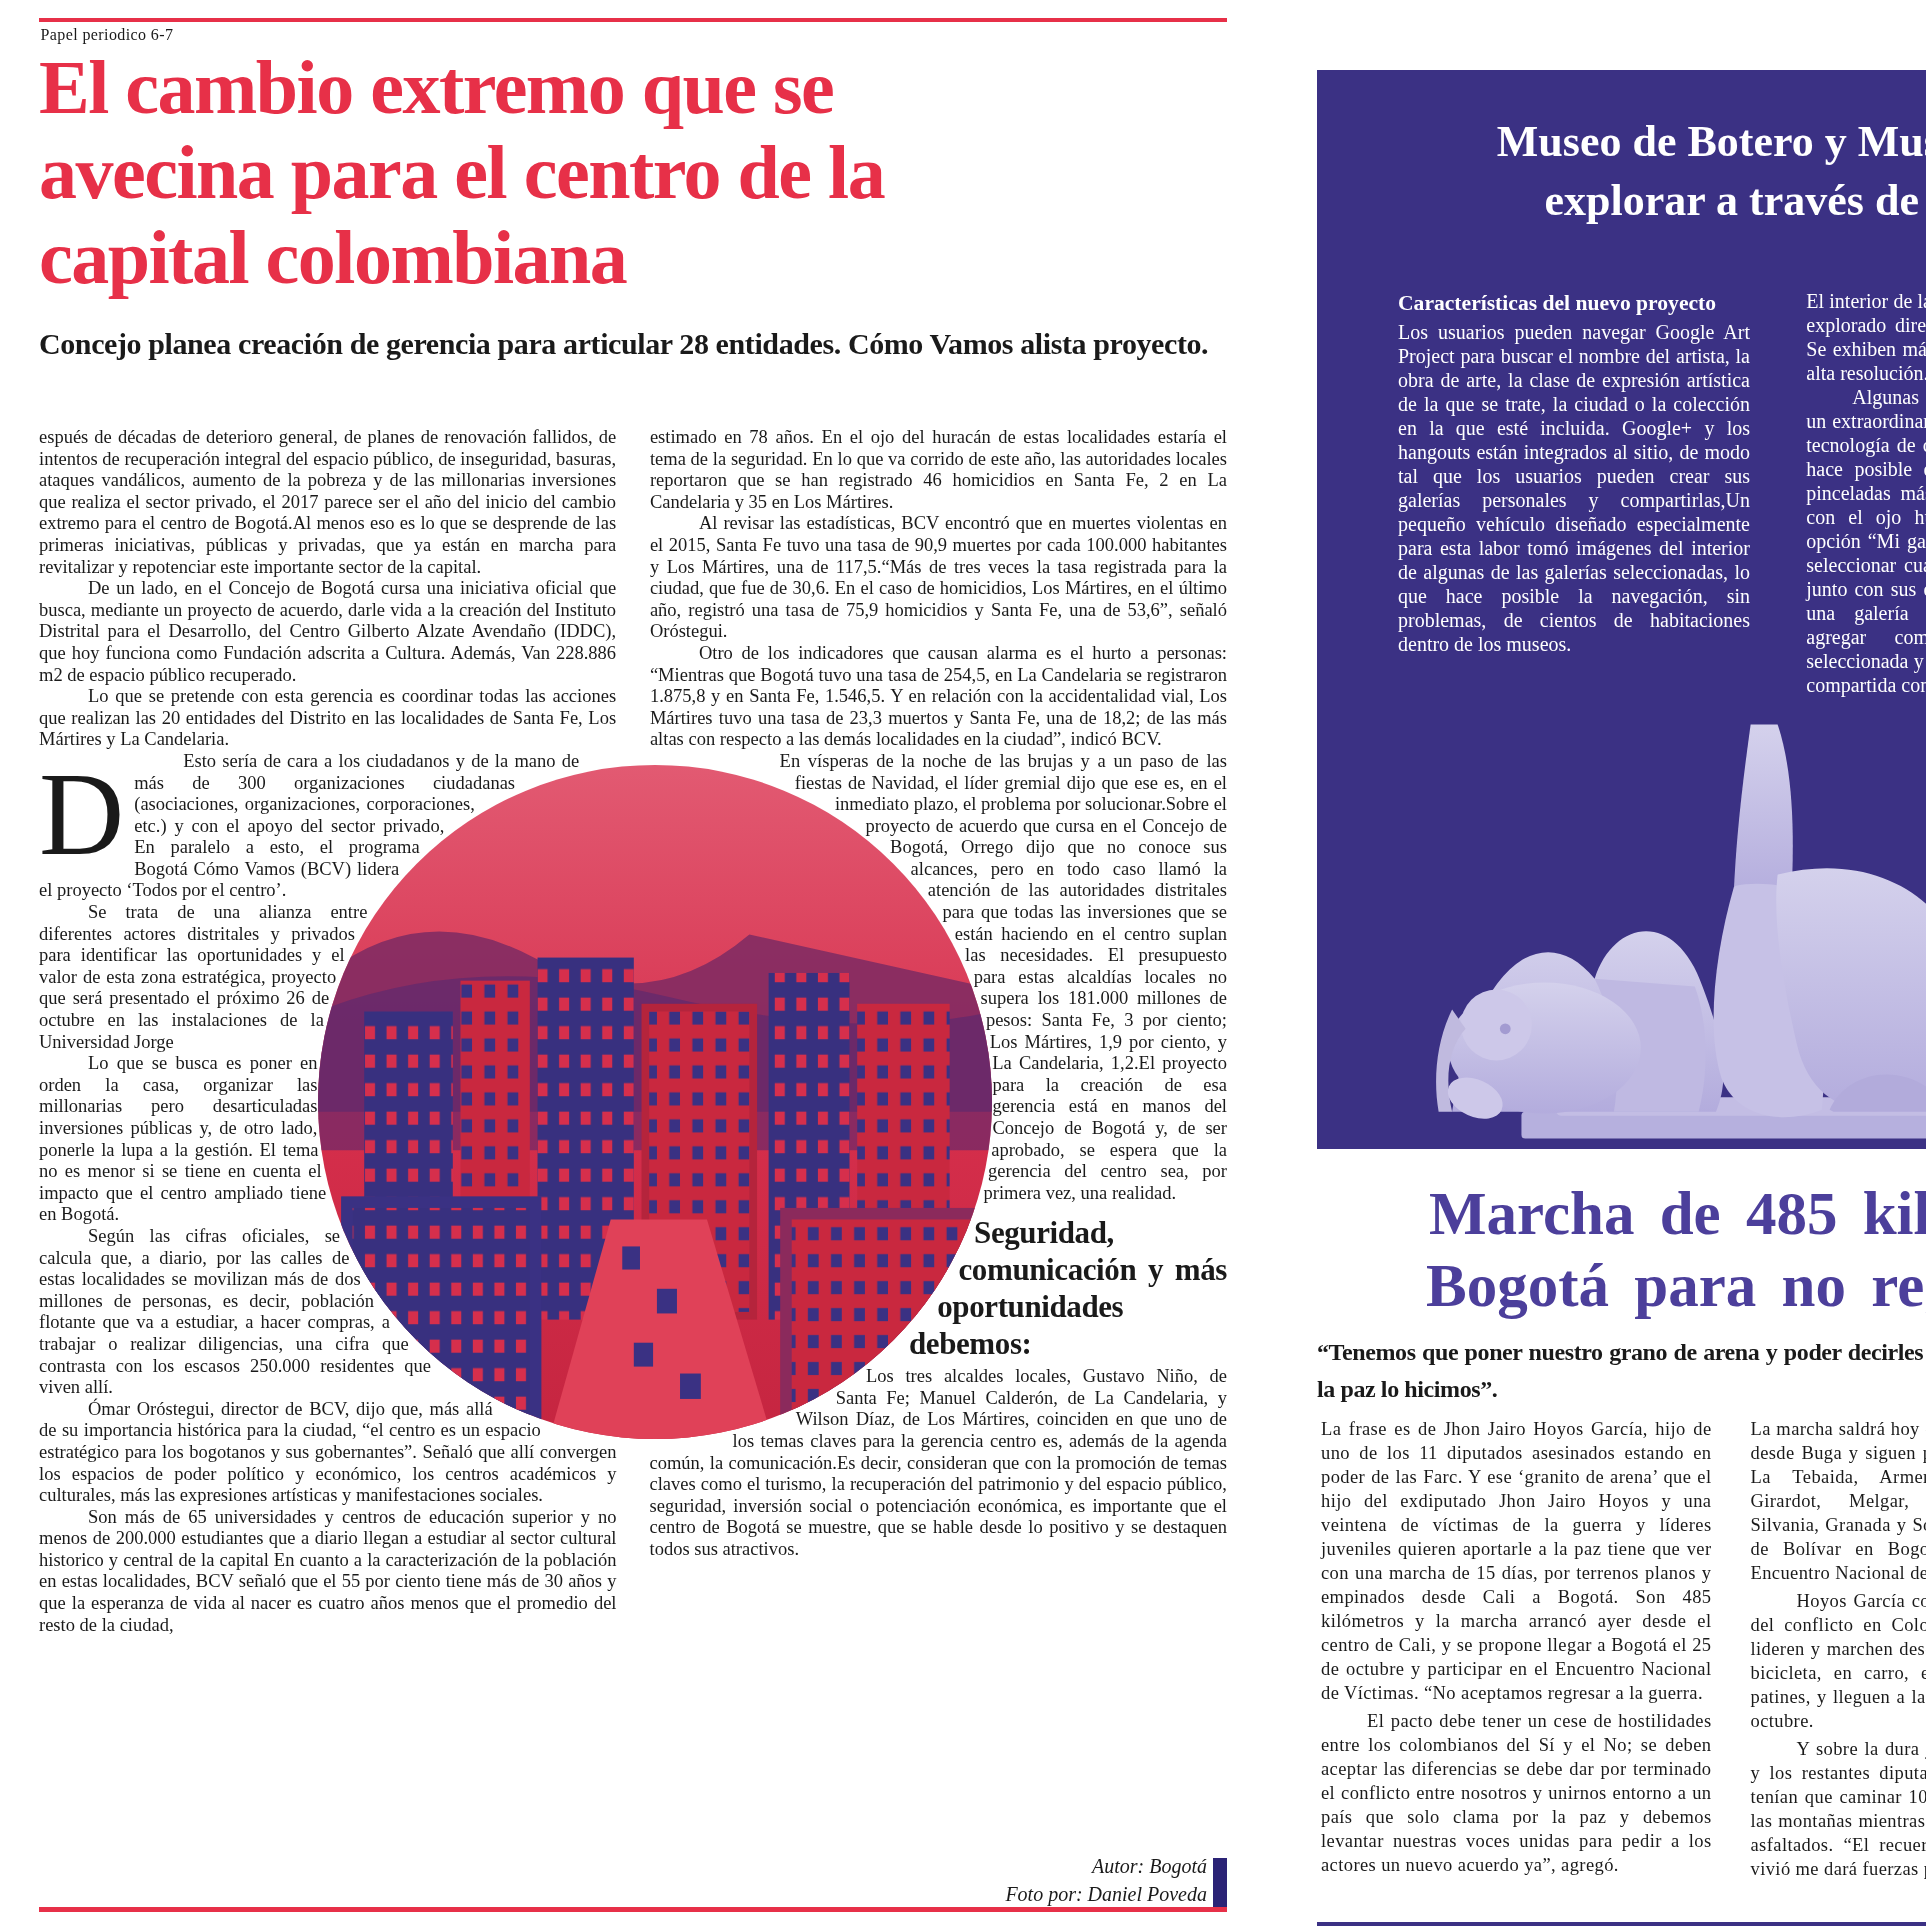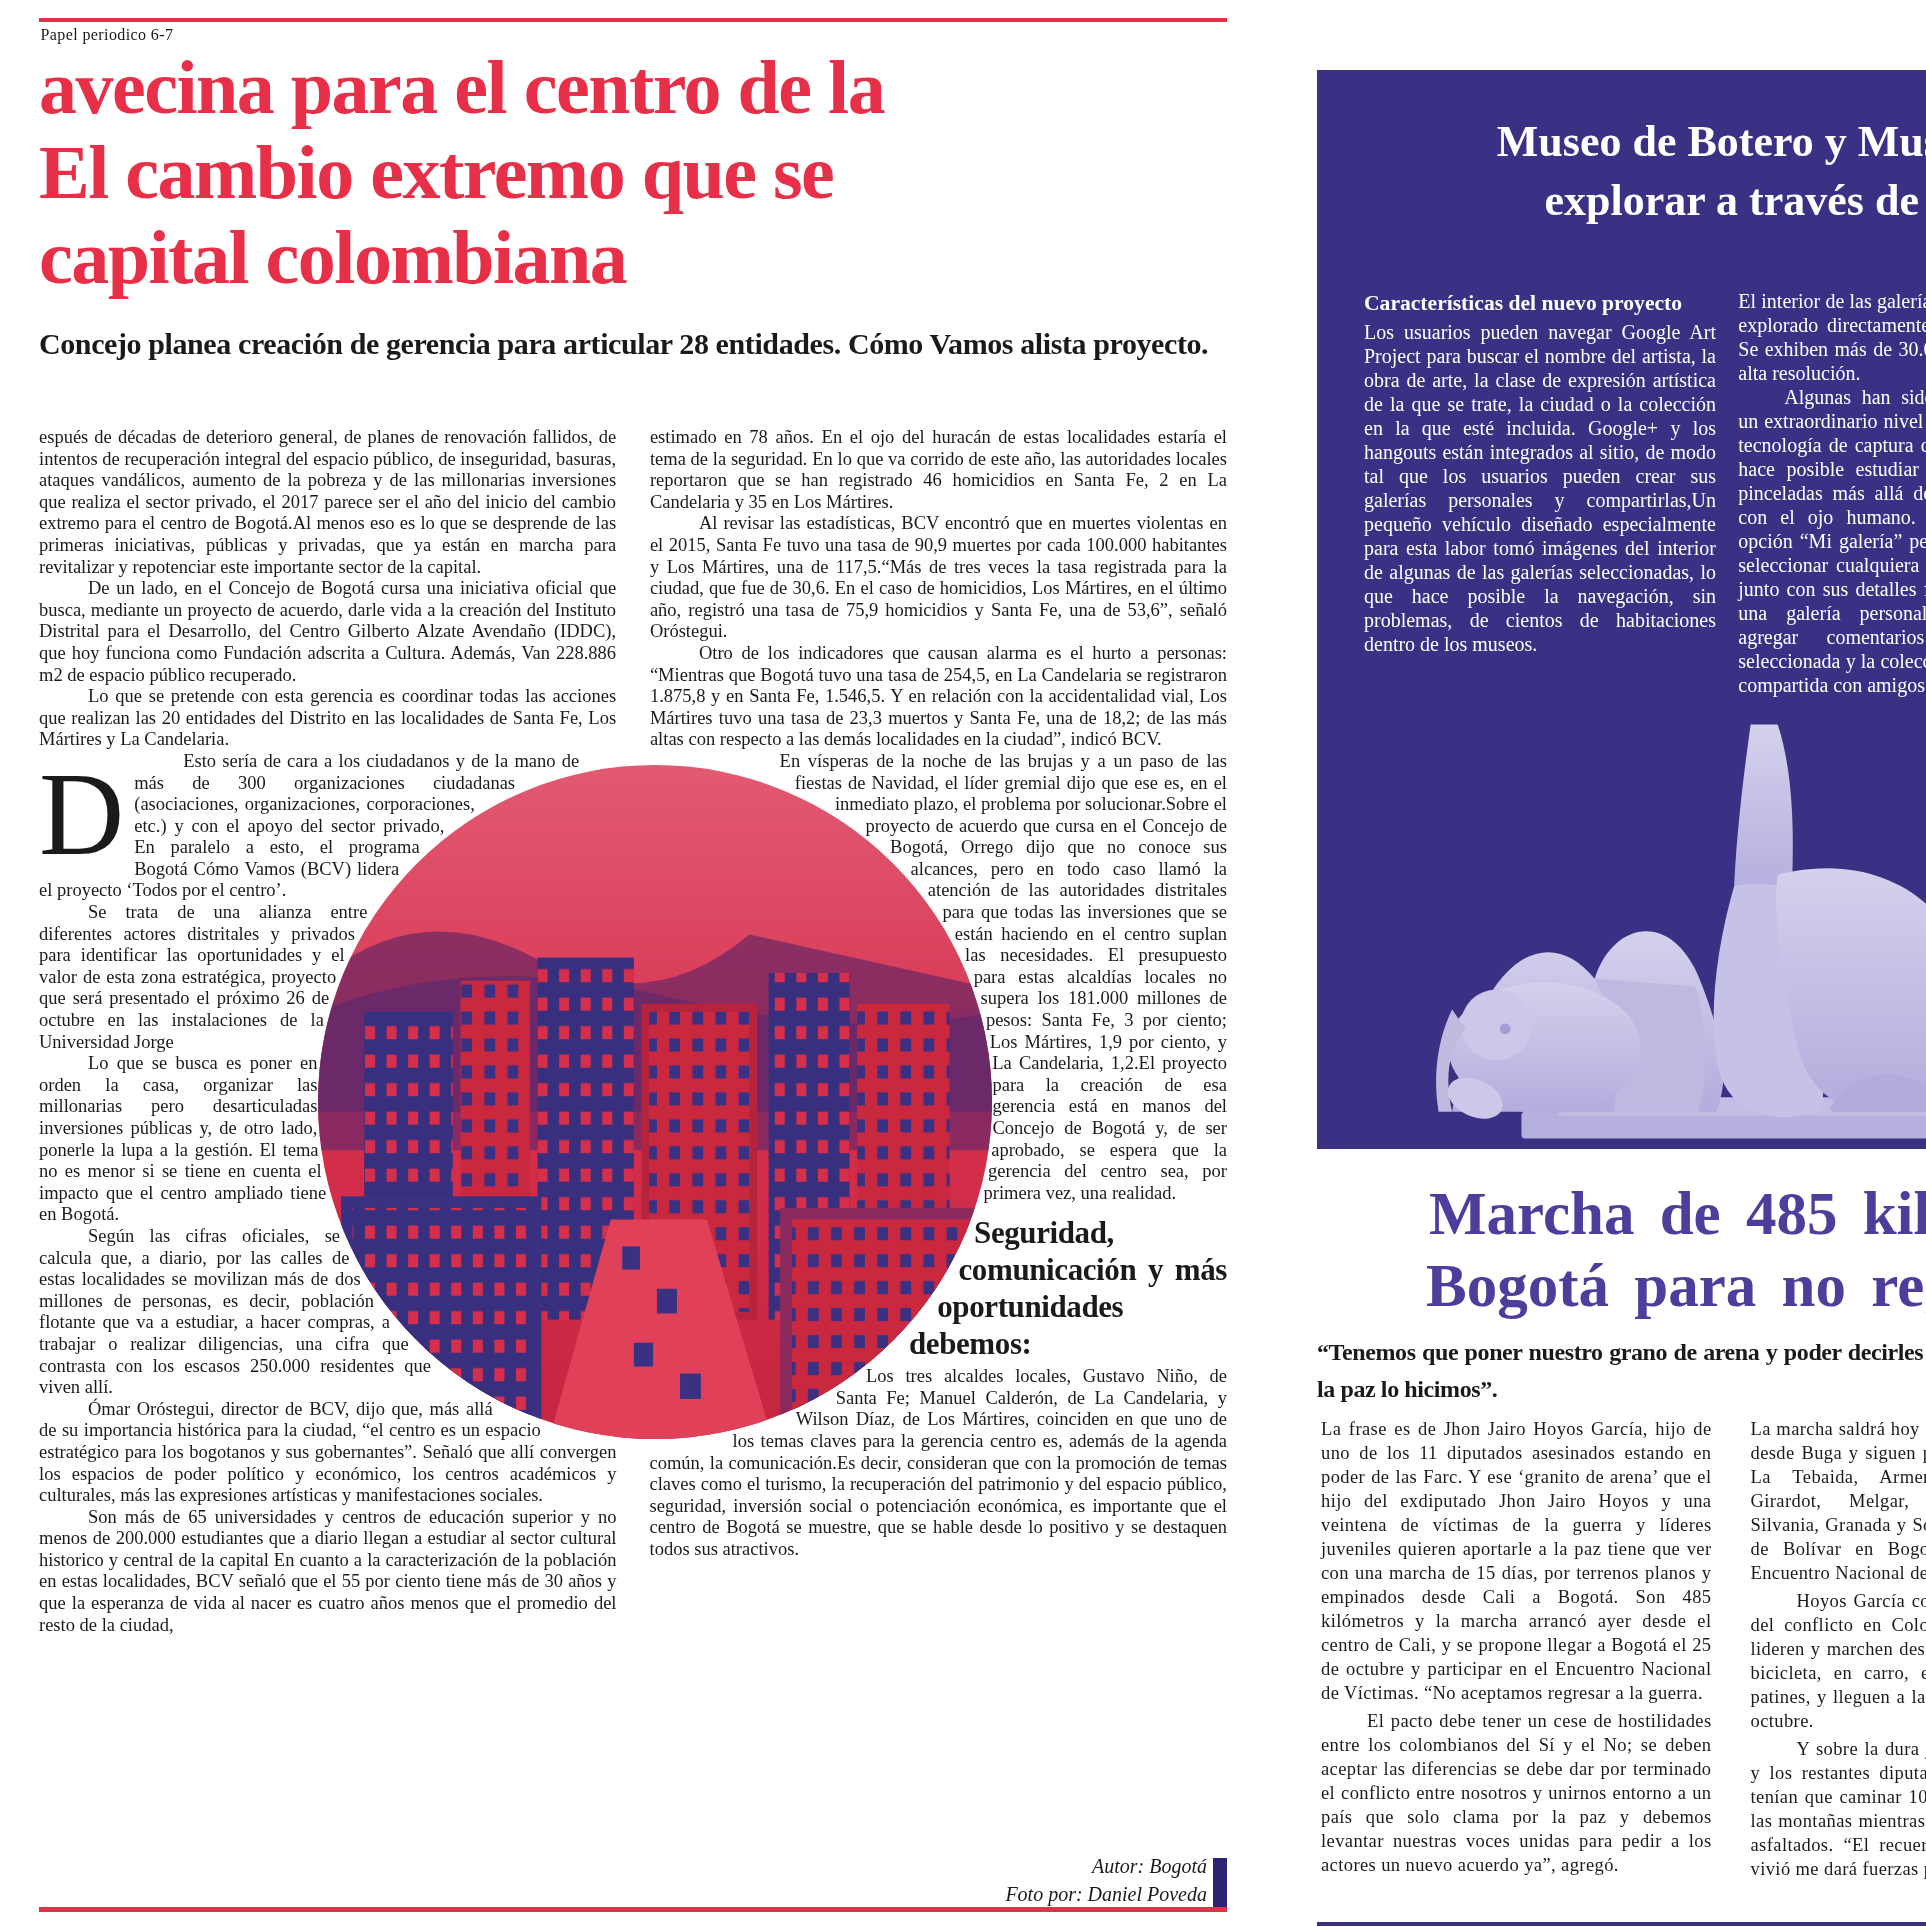--- a/index.html
+++ b/index.html
@@ -38,21 +38,21 @@
   .bar-navy { right:0; top:1858px; width:14px; height:52px; background:#2b2376; }
   .bottom-rule-left { position:absolute; left:0; top:1907px; width:1188px; height:5.4px; background:#e73048; }
 
   
   .right-page { position:absolute; left:1317px; top:0; width:1210px; height:1965px; }
   .blue-box { position:absolute; left:0; top:70px; width:1194px; height:1079px;
               background:#3b3184; color:#ffffff; }
   .museo-headline { position:absolute; top:42px; left:0; width:1194px; text-align:center;
                     font-weight:bold; font-size:44px; line-height:59px; letter-spacing:0px; }
   .blue-cols { position:absolute; top:219px; left:47px; width:1100px; display:flex; gap:22.3px; }
-  .bcol { width:352px; font-size:20px; line-height:24px; text-align:justify; }
+  .bcol { width:352px; font-size:20px; line-height:24px; text-align:justify;margin-left:34px; }
   .bcol p { margin:0; }
   .bcol p.indent { text-indent:46px; }
   .bcol-head { font-weight:bold; font-size:21.6px; line-height:29px; text-align:justify; margin-bottom:2.3px; }
   .statue { position:absolute; left:112px; top:639px; width:755px; height:440px; }
   .statue svg { display:block; width:100%; height:100%; }
 
   .marcha-headline { position:absolute; top:1178px; left:0; width:1210px; text-align:center;
                      color:#4c3f9b; font-weight:bold; font-size:61px; line-height:72px;
                      letter-spacing:0px; word-spacing:10px; }
   .marcha-headline span { display:block; }
@@ -67,22 +67,22 @@
 </head>
 <body>
 
 <div class="spread">
 
   <div class="left-page">
     <div class="top-rule"></div>
     <div class="kicker">Papel periodico 6-7</div>
 
     <h1 class="headline-red">
+      <span>El cambio extremo que se</span>
       <span>avecina para el  centro de la</span>
-      <span>El cambio extremo que se</span>
       <span>capital colombiana</span>
     </h1>
 
     <div class="subhead-black">Concejo planea creación de gerencia para articular 28 entidades.  Cómo Vamos alista proyecto.</div>
 
     <div class="circle-photo">
       <svg viewBox="0 0 1750 1750" preserveAspectRatio="none">
         <defs>
           <linearGradient id="sky" x1="0" y1="0" x2="0" y2="1">
             <stop offset="0" stop-color="#e25a72"></stop>

